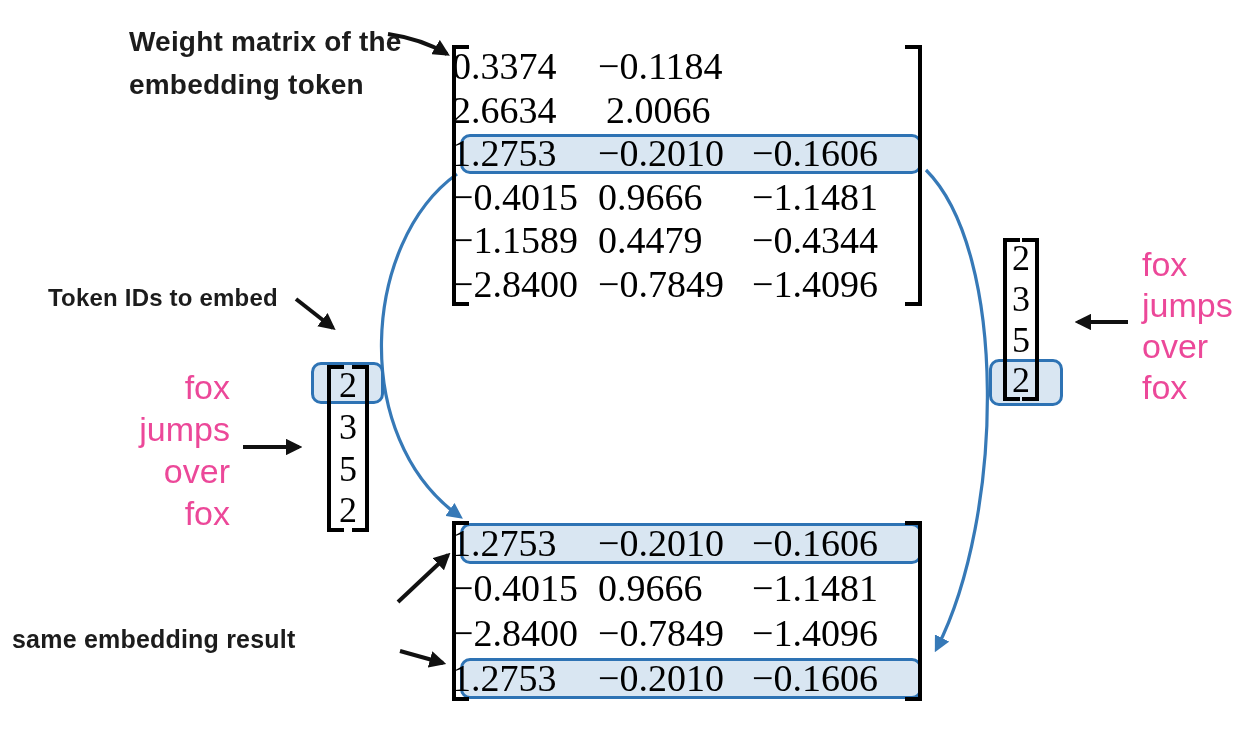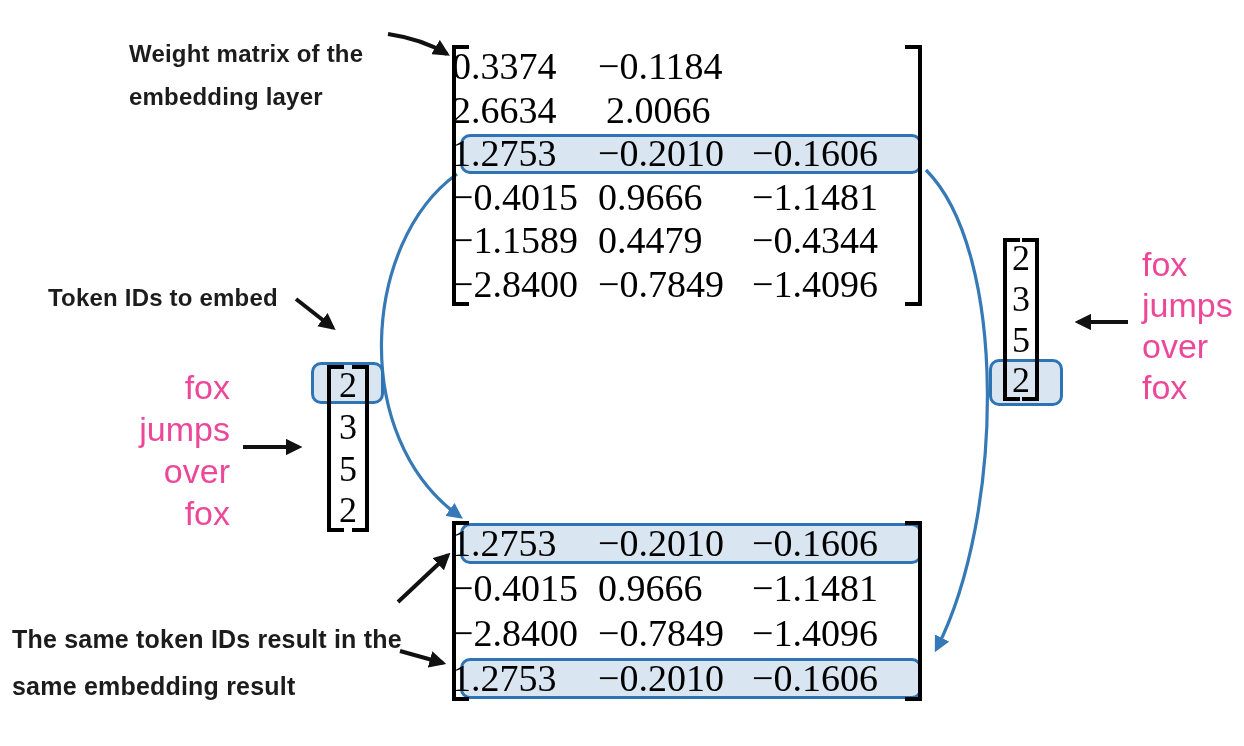--- a/index.html
+++ b/index.html
@@ -3,21 +3,21 @@
 <meta charset="utf-8">
 <style>
   html,body{margin:0;padding:0;background:#ffffff;}
   .canvas{
     position:relative;width:1244px;height:746px;background:#ffffff;overflow:hidden;
     font-family:"Liberation Sans",sans-serif;color:#111111;
   }
   .overlay{position:absolute;left:0;top:0;width:1244px;height:746px;z-index:0;pointer-events:none;}
   .abs{position:absolute;z-index:1;}
   .blabel{font-weight:bold;color:#1c1c1c;letter-spacing:0.2px;}
-  #lbl-weight{left:129px;top:32px;font-size:24px;line-height:43px;}
+  #lbl-weight{left:129px;top:20px;font-size:28px;line-height:43px;}
   #lbl-token{left:48px;top:284px;font-size:24px;line-height:28px;}
   #lbl-same{left:12px;top:616px;font-size:25px;line-height:47px;}
   
   .words{font-size:34px;color:#ec4899;}
   #tl{left:40px;top:366px;width:190px;text-align:right;line-height:42px;}
   #tr{left:1142px;top:244px;text-align:left;line-height:41px;}
   
   .matrix{position:absolute;z-index:1;font-family:"Liberation Serif","DejaVu Serif",serif;color:#000;}
   .bk{position:absolute;top:0;bottom:0;width:13px;border:4px solid #000;}
   .bk.l{left:0;border-right:none;}
@@ -61,27 +61,26 @@
     <path d="M243,447 L299,447" stroke="#111111" stroke-width="4" fill="none" marker-end="url(#ab)"></path>
     <path d="M1128,322 L1078,322" stroke="#111111" stroke-width="4" fill="none" marker-end="url(#ab)"></path>
     <path d="M398,602 L448,555" stroke="#111111" stroke-width="4" fill="none" marker-end="url(#ab)"></path>
     <path d="M400,651 L443,663" stroke="#111111" stroke-width="4" fill="none" marker-end="url(#ab)"></path>
     <path d="M457,174 C362,242 350,438 459,516" stroke="#3679b7" stroke-width="3.2" fill="none" marker-end="url(#au)"></path>
     <path d="M926,170 C1008,252 1004,516 937,648" stroke="#3679b7" stroke-width="3.2" fill="none" marker-end="url(#au)"></path>
   </svg>
 
   <div class="abs blabel" id="lbl-weight">
     <div>Weight matrix of the</div>
-    <div>embedding layer</div>
+    <div>embedding token</div>
   </div>
 
   <div class="abs blabel" id="lbl-token">Token IDs to embed</div>
 
   <div class="abs blabel" id="lbl-same">
-    <div>The same token IDs result in the</div>
     <div>same embedding result</div>
   </div>
 
   <div class="abs words" id="tl">
     <div>fox</div>
     <div>jumps</div>
     <div>over</div>
     <div>fox</div>
   </div>
 

